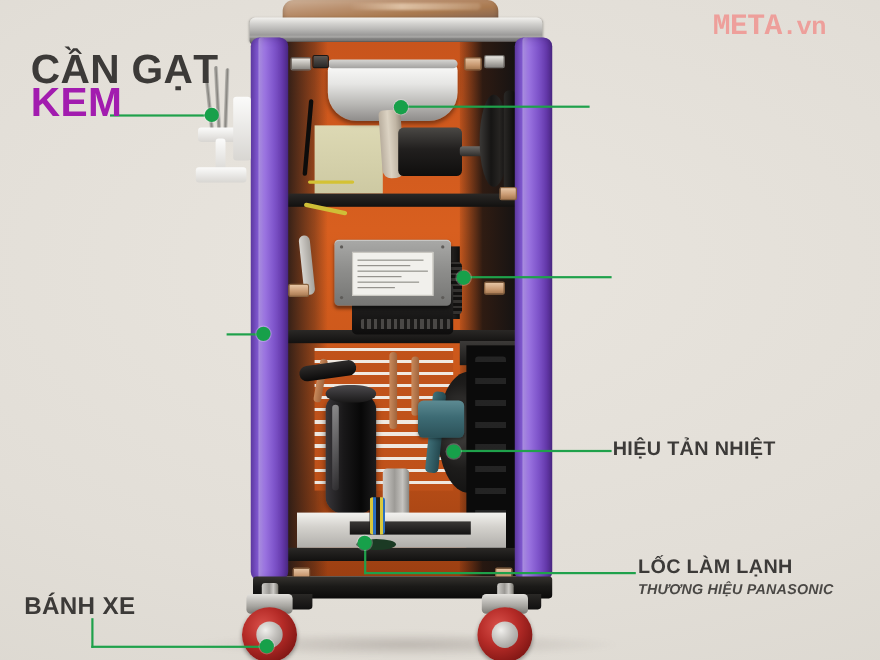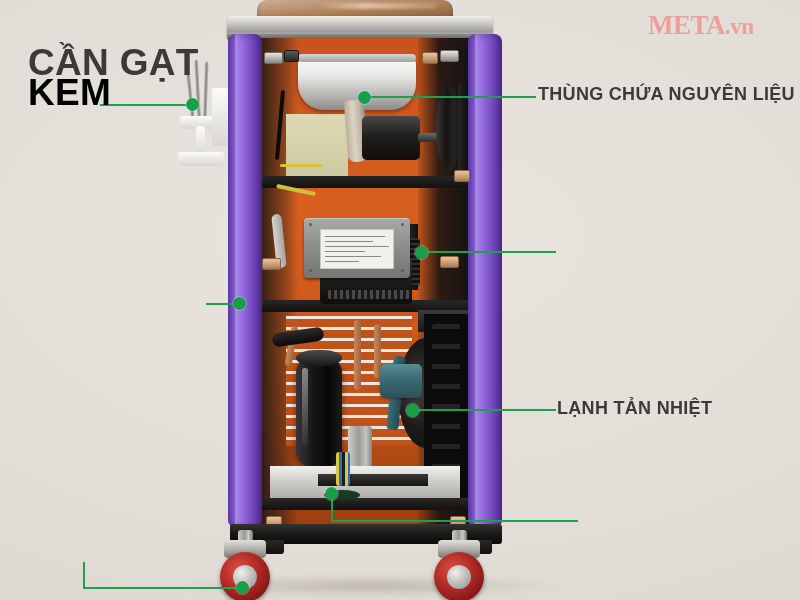--- a/index.html
+++ b/index.html
@@ -22,21 +22,21 @@
     position:absolute;left:180px;top:575px;width:380px;height:22px;
     background:radial-gradient(ellipse at center, rgba(110,100,95,.30) 0%, rgba(120,110,105,0) 72%);
     filter:blur(2px);
   }
 
   
   .watermark{
     position:absolute;left:648px;top:10px;
     font-size:27px;font-weight:bold;letter-spacing:-.5px;
     color:#ef9a96;opacity:.92;
-    font-family:Liberation Serif, serif;
+    font-family:Liberation Mono, monospace;
   }
   .watermark .vn{font-size:23px;}
 
   
   .machine{position:absolute;left:222px;top:0px;width:286px;height:560px;}
 
   
   .lid{
     position:absolute;left:35px;top:0px;width:196px;height:22px;
     border-radius:10px 10px 4px 4px;
@@ -383,44 +383,48 @@
     <div class="scr-rod" style="left:18px;top:0;height:62px;transform:rotate(-3deg)"></div>
     <div class="scr-rod" style="left:26px;top:2px;height:58px;transform:rotate(2deg)"></div>
     <div class="scr-body" style="left:2px;top:56px;width:40px;height:13px"></div>
     <div class="scr-body" style="left:18px;top:66px;width:9px;height:32px"></div>
     <div class="scr-body" style="left:0px;top:92px;width:46px;height:14px"></div>
     <div class="scr-body" style="left:34px;top:28px;width:16px;height:58px"></div>
   </div>
 
   <div class="lbl" style="left:28px;top:48px;font-size:37px;line-height:30px">
     <span>CẦN GẠT</span><br>
-    <span style="color:#000000">KEM</span>
+    <span style="color:#a21caf">KEM</span>
   </div>
   <div class="line h" style="left:100px;top:104px;width:96px"></div>
   <div class="dot" style="left:186px;top:98px"></div>
 
   <div class="dot" style="left:358px;top:91px"></div>
   <div class="line h" style="left:366px;top:96px;width:170px"></div>
-  <div class="lbl" style="left:538px;top:84px;font-size:18px">
-    <span>THÙNG CHỨA NGUYÊN LIỆU</span>
-  </div>
 
   <div class="dot" style="left:415px;top:246px"></div>
   <div class="line h" style="left:423px;top:251px;width:133px"></div>
 
   <div class="line h" style="left:206px;top:303px;width:34px"></div>
   <div class="dot" style="left:233px;top:297px"></div>
 
   <div class="dot" style="left:406px;top:404px"></div>
   <div class="line h" style="left:414px;top:409px;width:142px"></div>
   <div class="lbl" style="left:557px;top:398px;font-size:18px">
-    <span>LẠNH TẢN NHIỆT</span>
+    <span>HIỆU TẢN NHIỆT</span>
   </div>
 
   <div class="dot" style="left:325px;top:487px"></div>
   <div class="line v" style="left:331px;top:495px;height:27px"></div>
   <div class="line h" style="left:331px;top:520px;width:247px"></div>
-
+  <div class="lbl" style="left:580px;top:505px;font-size:18px">
+    <span>LỐC LÀM LẠNH</span>
+    <span class="sub">THƯƠNG HIỆU PANASONIC</span>
+  </div>
+
+  <div class="lbl" style="left:22px;top:538px;font-size:22px">
+    <span>BÁNH XE</span>
+  </div>
   <div class="line v" style="left:83px;top:562px;height:27px"></div>
   <div class="line h" style="left:83px;top:587px;width:158px"></div>
   <div class="dot" style="left:236px;top:581px"></div>
 
 </div>
 
 </body></html>

